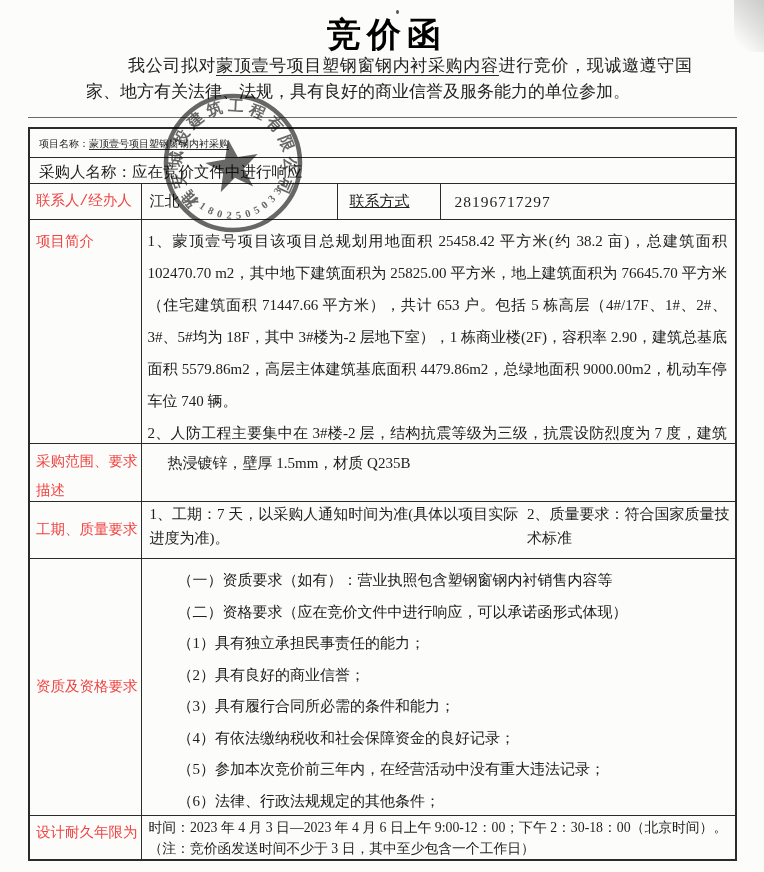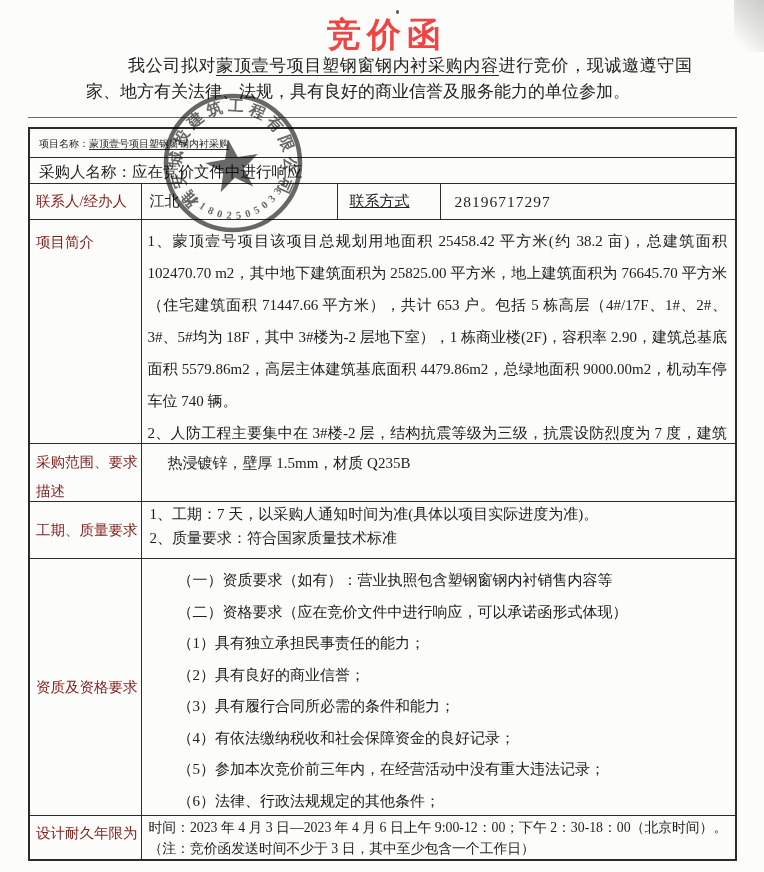--- a/index.html
+++ b/index.html
@@ -12,41 +12,41 @@
   .paper{position:absolute;inset:0;background:#fcfcfa;}
   .corner-shade{
     position:absolute;right:0;top:0;width:30px;height:52px;
     background:linear-gradient(225deg,#bfbfbd 0%,#dcdcda 45%,rgba(252,252,250,0) 85%);
     opacity:.8;
   }
   .speck{position:absolute;background:#555;border-radius:50%;}
   .doc-title{
     position:absolute;top:12px;left:10px;right:0;margin:0;
     text-align:center;font-size:34px;font-weight:700;letter-spacing:6px;
-    color:#ef4444;
+    color:#000000;
   }
   .intro{
     position:absolute;top:53px;left:86px;width:606px;margin:0;
     font-size:17px;line-height:26px;text-indent:42px;text-align:justify;
     color:#222;
   }
   .u{border-bottom:1.5px solid #2a2a2a;}
   .topline{position:absolute;left:28px;top:117px;width:709px;height:1px;background:#6a6a68;}
   .bid-table{
     position:absolute;left:28px;top:127px;width:709px;height:734px;
     border:2px solid #2b2b2b;box-sizing:border-box;
     font-size:15px;
   }
   .trow{display:flex;box-sizing:border-box;width:100%;}
   .trow + .trow{border-top:1.5px solid #2b2b2b;}
   .cell{box-sizing:border-box;overflow:hidden;}
   .cell + .cell{border-left:1.5px solid #2b2b2b;}
   .lblcol{
     width:110.5px;flex:0 0 110.5px;font-size:14.5px;
-    padding:0 2px 0 6px;line-height:27px;color:#7f1d1d;
+    padding:0 2px 0 6px;line-height:27px;color:#ef4444;font-family:Liberation Mono, monospace;
   }
   .content{flex:1 1 auto;}
   .r1{height:28px;}
   .r1 .cell{padding:4px 8px 0 9px;font-size:10px;line-height:22px;}
   .r2{height:26px;}
   .r2 .cell{padding:3px 8px 0 9px;font-size:15.5px;line-height:22px;}
   .r3{height:36px;}
   .r3 .cell{display:flex;align-items:center;}
   .r3 .c-lbl{padding-left:6px;}
   .r3 .c-val{width:196px;flex:0 0 196px;padding-left:8px;}
@@ -54,21 +54,21 @@
   .r3 .c-phv{flex:1 1 auto;padding-left:14px;font-size:15.5px;letter-spacing:1px;}
   .r4{height:224px;}
   .r4 .lblcol{padding-top:9px;}
   .r4 .content{padding:5px 8px 0 6px;}
   .r4 p{margin:0;line-height:32px;text-align:justify;color:#202020;}
   .r5{height:58px;}
   .r5 .lblcol{padding-top:4px;line-height:29px;}
   .r5 .content{padding:7px 8px 0 26px;line-height:24px;}
   .r6{height:57px;}
   .r6 .lblcol{display:flex;align-items:center;}
-  .r6 .content{display:flex;flex-direction:column;padding-left:8px;line-height:24px;}
+  .r6 .content{display:flex;flex-direction:row;padding-left:8px;line-height:24px;}
   .r7{height:257px;}
   .r7 .lblcol{display:flex;align-items:center;}
   .r7 .content{padding:6px 8px 0 36px;}
   .r7 .qitem{line-height:31.5px;color:#202020;}
   .r8{height:44px;}
   .r8 .lblcol{padding-top:4px;}
   .r8 .content{padding:2px 4px 0 7px;font-size:13.8px;line-height:20.5px;}
   .r8 .nowrap{white-space:nowrap;}
   
   .stamp{

